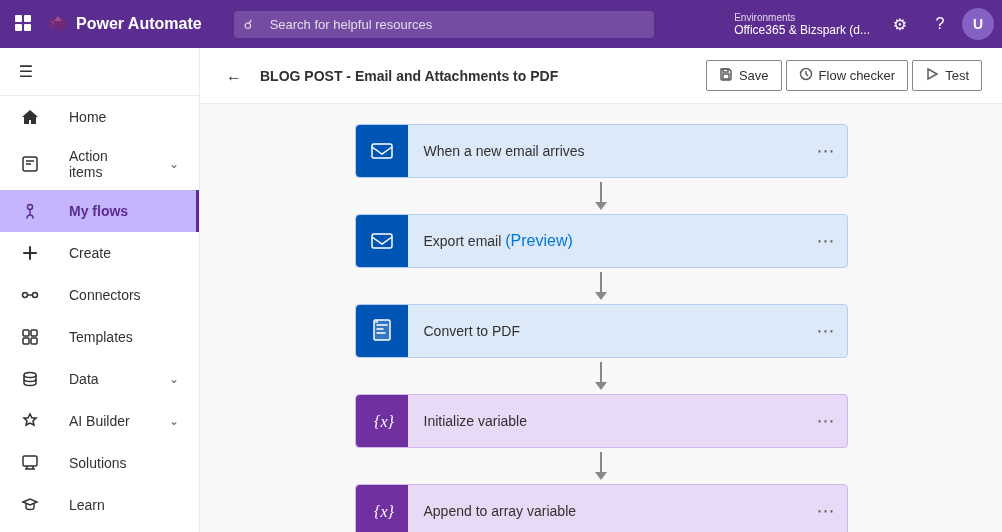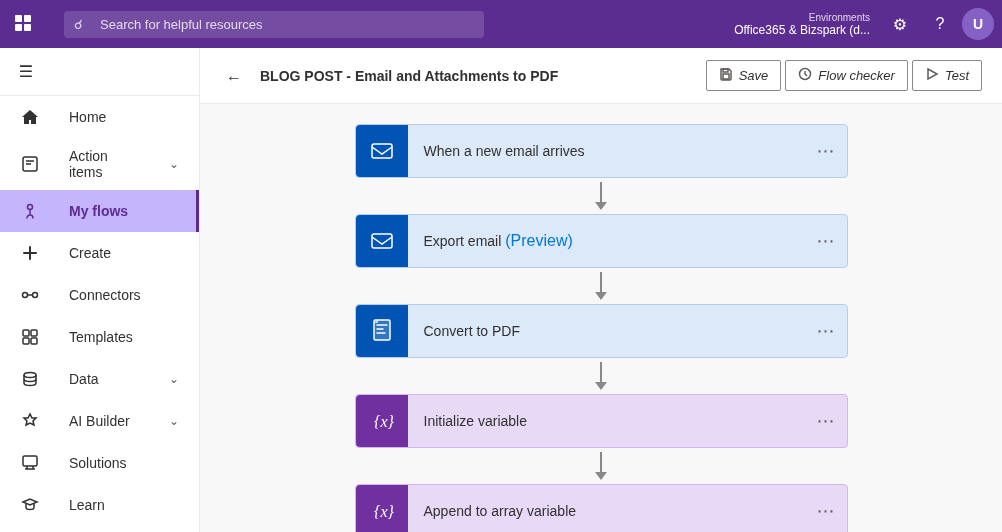--- a/index.html
+++ b/index.html
@@ -12,21 +12,21 @@
     }
     .topbar-apps-icon { width: 48px; height: 48px; display: flex; align-items: center; justify-content: center; color: white; font-size: 18px; cursor: pointer; }
     .topbar-brand { display: flex; align-items: center; gap: 8px; padding: 0 16px 0 0; }
     .topbar-brand-text { color: white; font-size: 16px; font-weight: 600; white-space: nowrap; }
     .topbar-search { flex: 1; max-width: 420px; margin: 0 16px; }
     .topbar-search input { width: 100%; padding: 6px 12px 6px 36px; border-radius: 4px; border: none; background: rgba(255,255,255,0.15); color: white; font-size: 13px; outline: none; }
     .topbar-search input::placeholder { color: rgba(255,255,255,0.8); }
     .topbar-search-wrap { position: relative; }
     .topbar-search-wrap .search-icon { position: absolute; left: 10px; top: 50%; transform: translateY(-50%); color: rgba(255,255,255,0.8); font-size: 13px; }
     .topbar-right { display: flex; align-items: center; margin-left: auto; gap: 4px; padding-right: 8px; }
-    .topbar-right-env { display: flex; flex-direction: column; align-items: flex-end; color: white; font-size: 11px; padding-right: 8px; cursor: pointer; }
+    .topbar-right-env { display: flex; flex-direction: column; color: white; font-size: 11px; padding-right: 8px; cursor: pointer; }
     .topbar-right-env .env-label { font-size: 10px; opacity: 0.8; }
     .topbar-right-env .env-name { font-size: 12px; }
     .topbar-icon-btn { width: 36px; height: 36px; display: flex; align-items: center; justify-content: center; color: white; font-size: 16px; cursor: pointer; border-radius: 4px; }
     .avatar { width: 32px; height: 32px; border-radius: 50%; background: #ccc; overflow: hidden; cursor: pointer; }
     .avatar-inner { width: 100%; height: 100%; background: #8661c5; display: flex; align-items: center; justify-content: center; color: white; font-size: 14px; font-weight: 600; }
 
     
     .layout { display: flex; margin-top: 48px; height: calc(532px - 48px); width: 100%; }
 
     
@@ -38,21 +38,21 @@
     .sidebar-item .chevron { font-size: 12px; color: #605e5c; }
 
     
     .main { flex: 1; display: flex; flex-direction: column; overflow: hidden; background: #f8f8f8; }
 
     
     .flow-header { display: flex; align-items: center; padding: 12px 20px; background: white; border-bottom: 1px solid #edebe9; gap: 12px; }
     .back-btn { width: 28px; height: 28px; display: flex; align-items: center; justify-content: center; color: #323130; cursor: pointer; font-size: 16px; }
     .flow-title { font-size: 14px; font-weight: 600; color: #323130; flex: 1; }
     .flow-actions { display: flex; align-items: center; gap: 4px; }
-    .flow-action-btn { display: flex; align-items: center; gap: 6px; padding: 6px 12px; border: 1px solid #8a8886; background: white; border-radius: 2px; cursor: pointer; font-size: 13px; color: #323130; font-style: italic; }
+    .flow-action-btn { display: flex; align-items: center; gap: 6px; padding: 6px 12px; border: 1px solid #8a8886; background: white; border-radius: 2px; cursor: pointer; font-size: 13px; color: #323130; }
     .flow-action-btn .btn-icon { font-size: 14px; color: #605e5c; }
 
     
     .flow-canvas { flex: 1; overflow-y: auto; overflow-x: hidden; padding: 20px 0; display: flex; flex-direction: column; align-items: center; position: relative; }
     .flow-canvas::-webkit-scrollbar { width: 8px; }
     .flow-canvas::-webkit-scrollbar-track { background: #f1f1f1; }
     .flow-canvas::-webkit-scrollbar-thumb { background: #c8c6c4; border-radius: 4px; }
 
     
     .flow-step {
@@ -86,20 +86,30 @@
 <body>
 
 <div class="topbar">
   <div class="topbar-apps-icon">
     <svg width="18" height="18" viewBox="0 0 18 18" fill="white">
       <rect x="0" y="0" width="7" height="7" rx="1"></rect>
       <rect x="9" y="0" width="7" height="7" rx="1"></rect>
       <rect x="0" y="9" width="7" height="7" rx="1"></rect>
       <rect x="9" y="9" width="7" height="7" rx="1"></rect>
     </svg>
+  </div>
+  <div class="topbar-brand">
+    <svg width="20" height="20" viewBox="0 0 20 20">
+      <path d="M10 2L18 7V13L10 18L2 13V7Z" fill="#742774"></path>
+      <path d="M10 2L14 7H10L6 7L10 2Z" fill="#9B4F96"></path>
+      <path d="M10 18L6 13H14L10 18Z" fill="#5C2D91"></path>
+      <path d="M2 7L6 13V7H2Z" fill="#7B3F7B"></path>
+      <path d="M18 7L14 13V7H18Z" fill="#6B2F6B"></path>
+    </svg>
+    <span class="topbar-brand-text">Power Automate</span>
   </div>
   <div class="topbar-search">
     <div class="topbar-search-wrap">
       <span class="search-icon">☌</span>
       <input type="text" placeholder="Search for helpful resources" style="">
     </div>
   </div>
   <div class="topbar-right">
     <div class="topbar-right-env">
       <span class="env-label">Environments</span>

